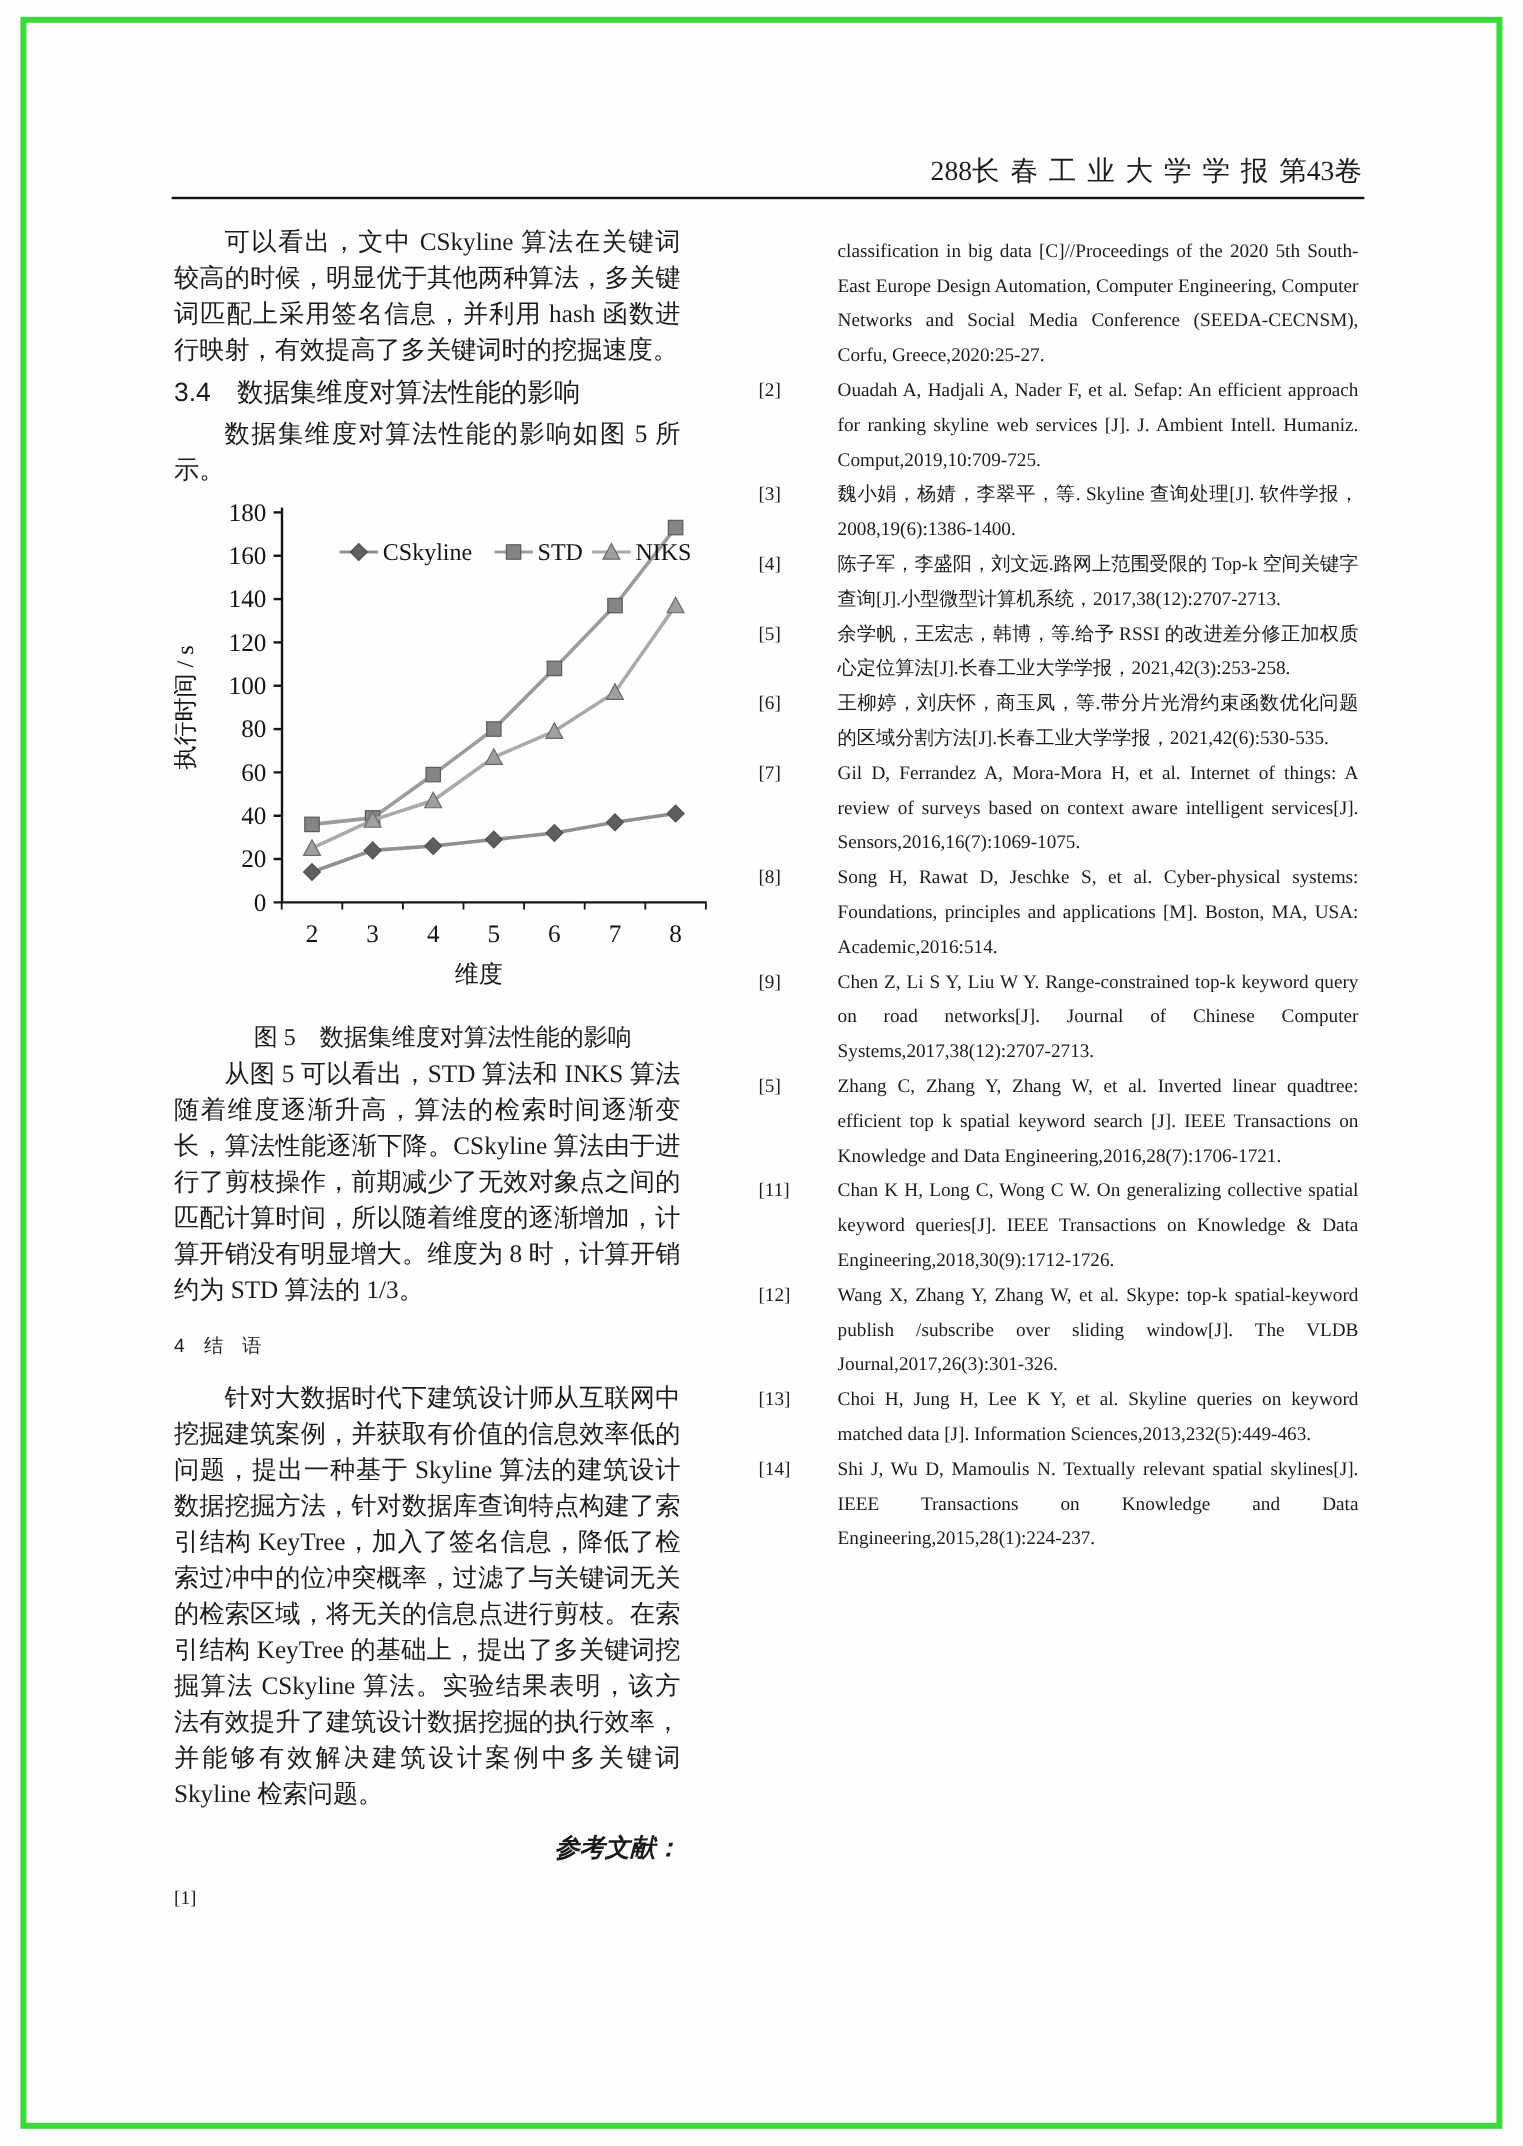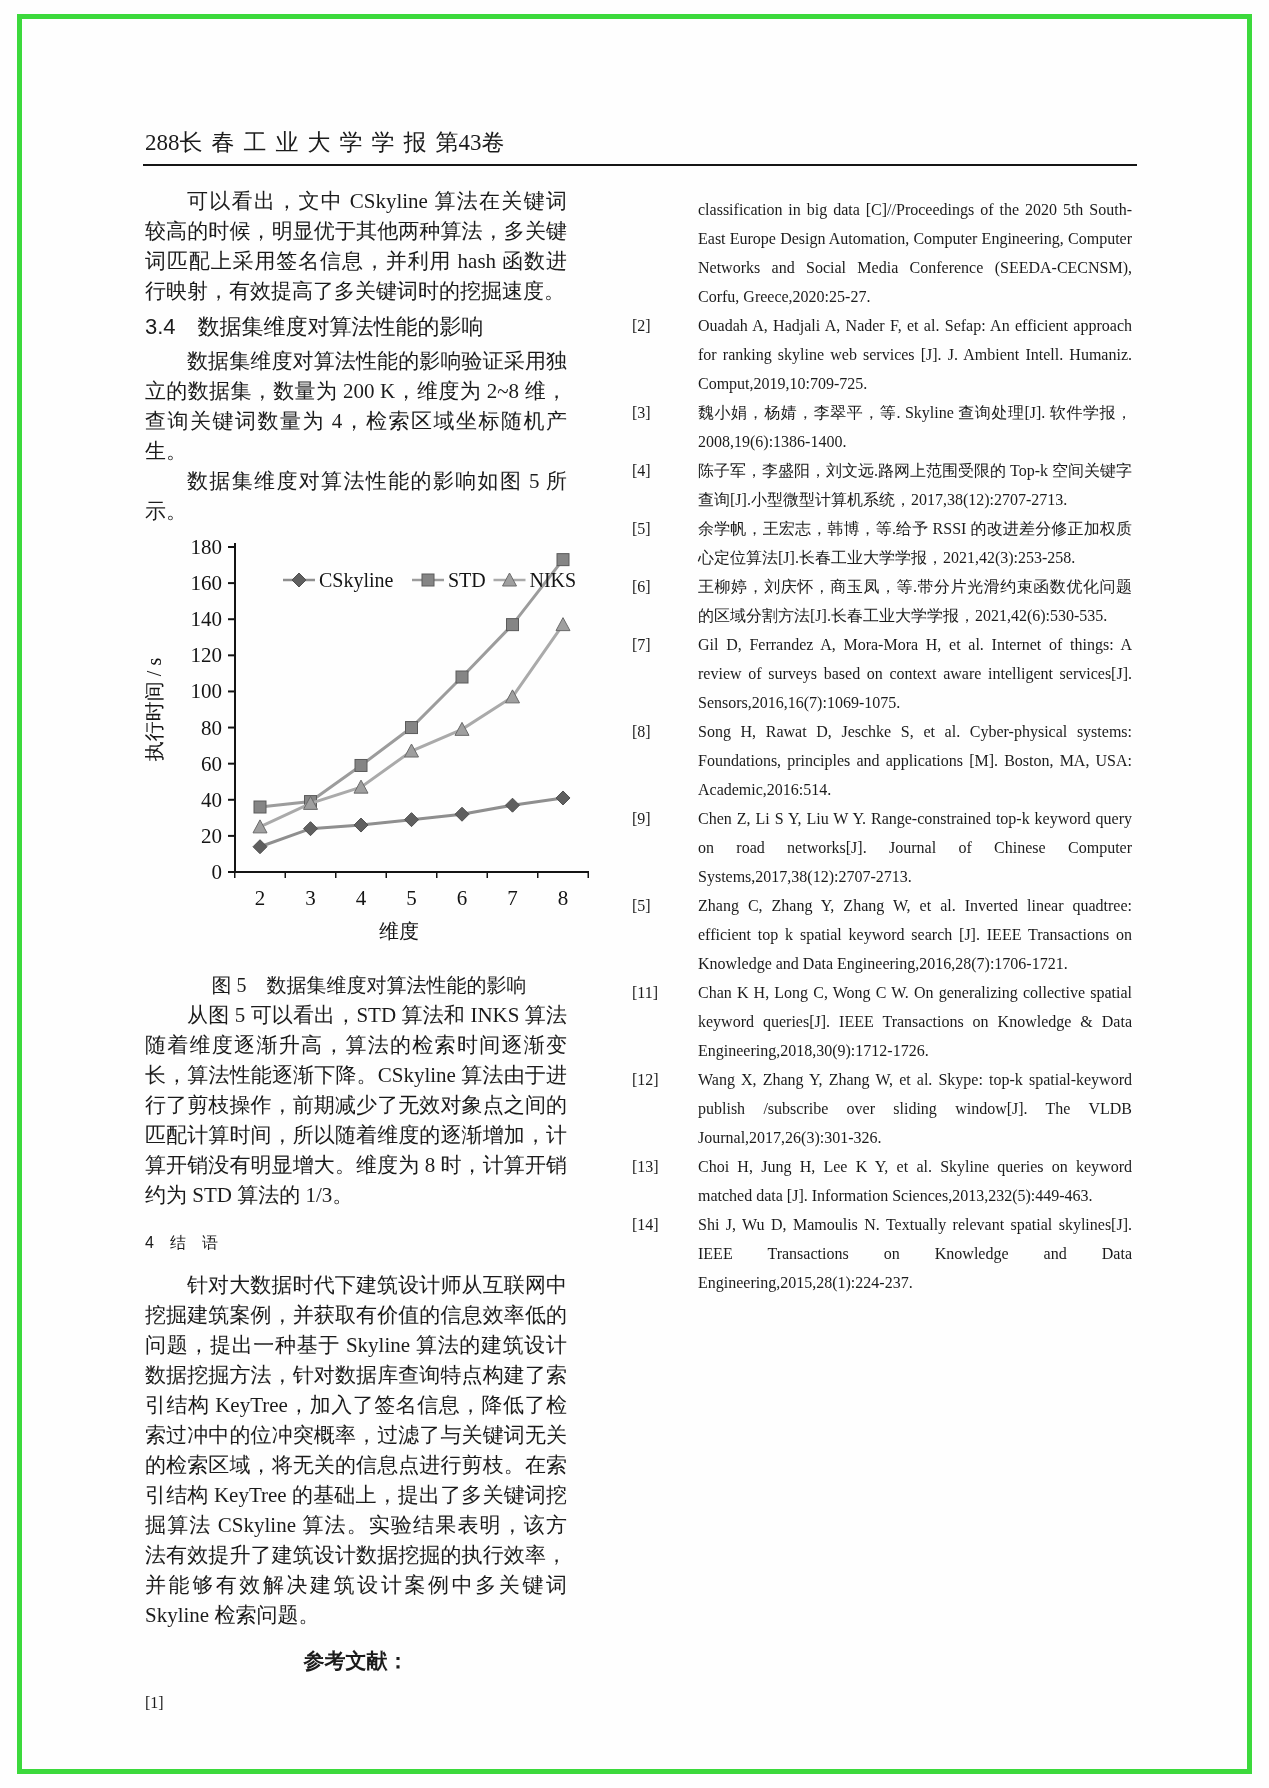--- a/index.html
+++ b/index.html
@@ -1,31 +1,31 @@
 <!DOCTYPE html>
 <html><head>
 <meta charset="utf-8">
 <style>
   html,body{margin:0;padding:0;background:#ffffff;}
   .page{position:relative;width:1269px;height:1788px;background:#fefefe;overflow:hidden;
         font-family:"Liberation Serif","DejaVu Serif",serif;color:#1b1b1b;}
   .frame{position:absolute;left:17px;top:14px;right:17px;bottom:14px;border:5px solid #3cd93c;}
   .header{position:absolute;left:145px;top:127px;width:990px;display:flex;
-          justify-content:flex-start;align-items:baseline;font-size:23px;}
+          justify-content:flex-end;align-items:baseline;font-size:23px;}
   .journal-title{letter-spacing:9px;font-size:23px;}
   .header-rule{position:absolute;left:143px;top:164px;width:994px;border-top:2px solid #151515;}
   .col{position:absolute;text-align:justify;}
   .col-left{left:145px;top:186px;width:422px;}
   .col-right{left:632px;top:195px;width:500px;}
   p.body{font-size:21px;line-height:30px;margin:0;text-indent:2em;}
   .sec-heading{font-family:"Liberation Sans","DejaVu Sans",sans-serif;font-weight:normal;
                font-size:22px;line-height:30px;margin:6px 0 4px 0;text-align:left;}
   .sec-heading.big{margin:18px 0 12px 0;font-size:16px;}
   .refs-heading{font-family:"Liberation Sans","DejaVu Sans",sans-serif;font-weight:bold;
-                font-size:21px;line-height:30px;margin:16px 0 12px 0;text-align:center;}
+                font-size:21px;line-height:30px;margin:16px 0 12px 0;text-align:right;font-style:italic;}
   .figure{margin-top:6px;}
   .figure svg{display:block;font-family:"Liberation Serif","DejaVu Serif",serif;}
   .fig-caption{font-size:20px;line-height:30px;text-align:center;width:448px;
                margin-top:28px;margin-bottom:0;}
   .para-after-fig{margin-top:22px;}
   .ref-list{font-size:16px;line-height:29px;}
   .ref-item{display:flex;margin:0;}
   .ref-label{flex:none;}
   .col-right .ref-label{width:66px;}
   .col-left .ref-label{width:46px;}
@@ -41,21 +41,20 @@
   <div class="header">
     <span>288</span>
     <span class="journal-title">长春工业大学学报</span>
     <span>第43卷</span>
   </div>
   <div class="header-rule"></div>
 
   <div class="col col-left">
     <p class="body">可以看出，文中 CSkyline 算法在关键词较高的时候，明显优于其他两种算法，多关键词匹配上采用签名信息，并利用 hash 函数进行映射，有效提高了多关键词时的挖掘速度。</p>
     <div class="sec-heading">3.4　数据集维度对算法性能的影响</div>
-    <p class="body">数据集维度对算法性能的影响验证采用独立的数据集，数量为 200 K，维度为 2~8 维，查询关键词数量为 4，检索区域坐标随机产生。</p>
     <p class="body">数据集维度对算法性能的影响如图 5 所示。</p>
 
     <div class="figure">
       <svg width="448" height="410" viewBox="0 0 448 410">
           <path d="M 90 11 L 90 340 L 444 340" stroke="#141414" stroke-width="2" fill="none"></path>
           <line x1="83" y1="340" x2="90" y2="340" stroke="#141414" stroke-width="2"></line>
           <text x="77" y="347" text-anchor="end" font-size="21" fill="#141414">0</text>
           <line x1="83" y1="303.8888888888889" x2="90" y2="303.8888888888889" stroke="#141414" stroke-width="2"></line>
           <text x="77" y="310.8888888888889" text-anchor="end" font-size="21" fill="#141414">20</text>
           <line x1="83" y1="267.77777777777777" x2="90" y2="267.77777777777777" stroke="#141414" stroke-width="2"></line>

